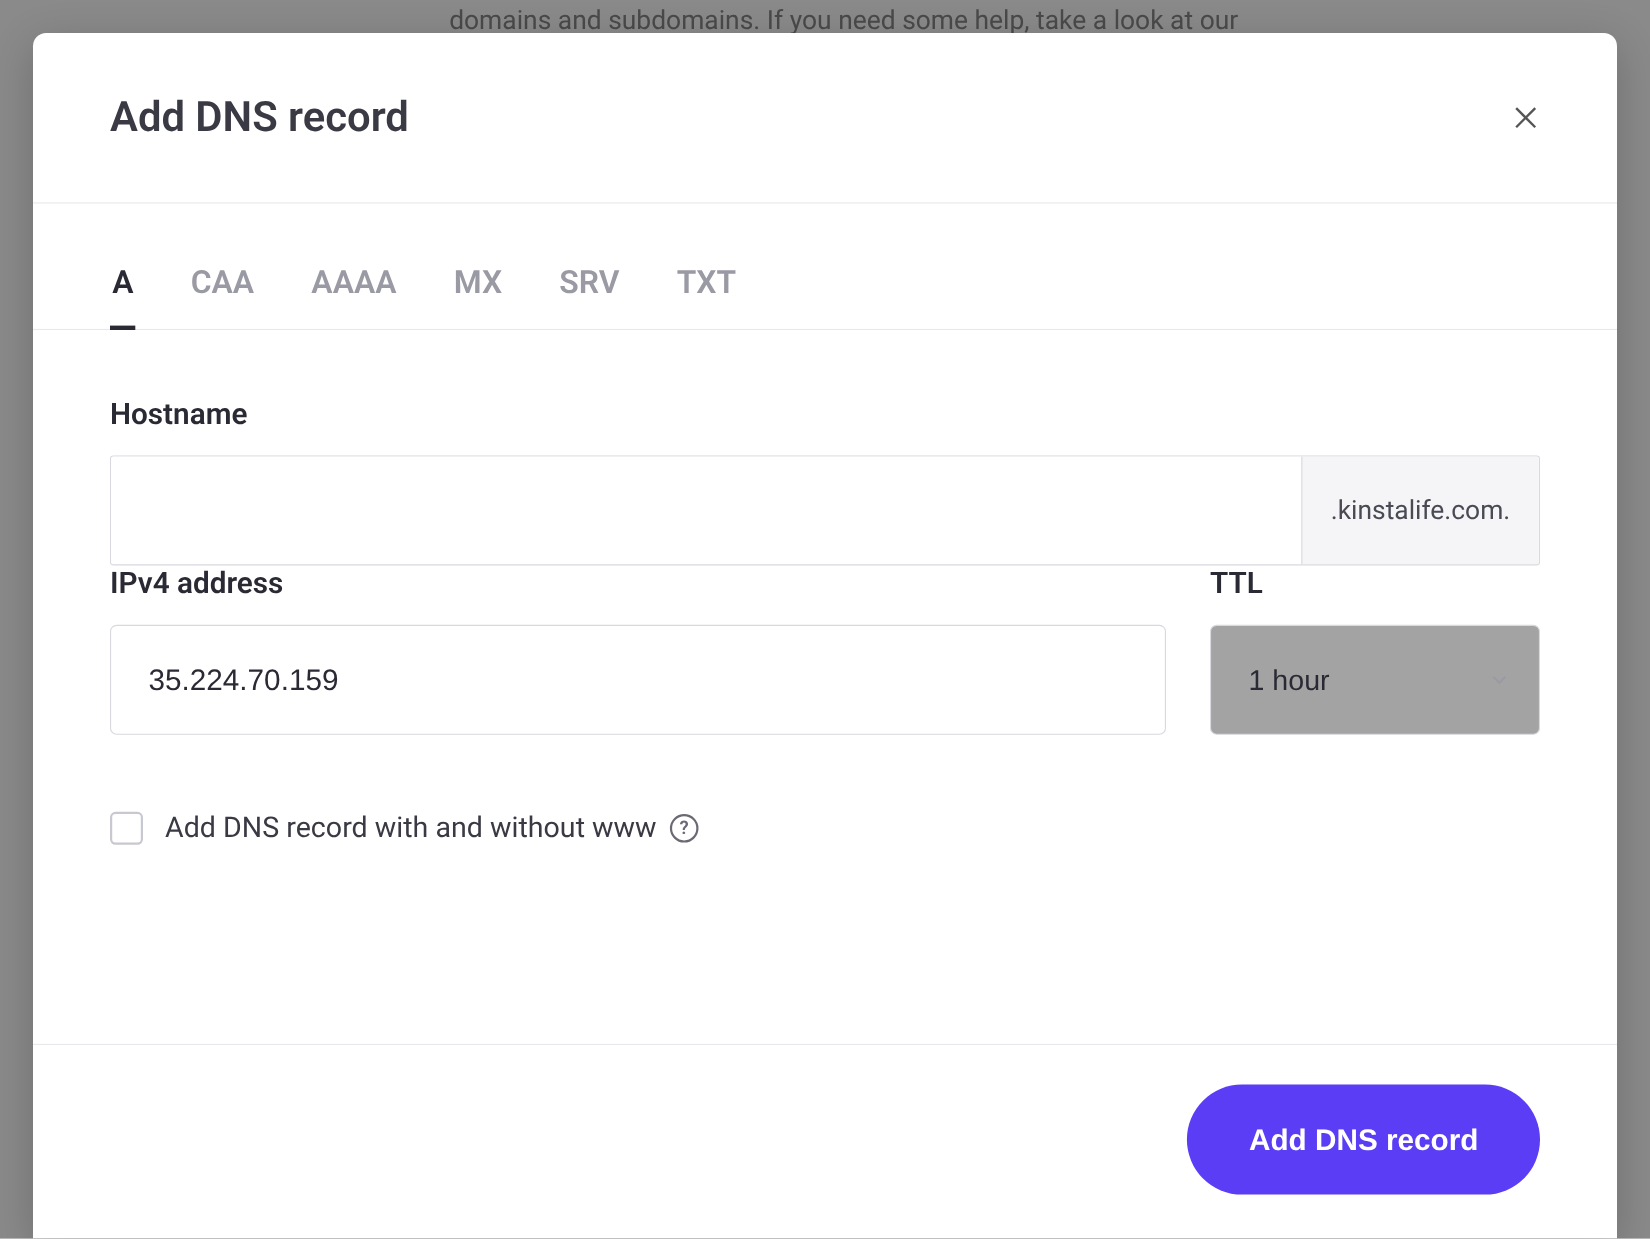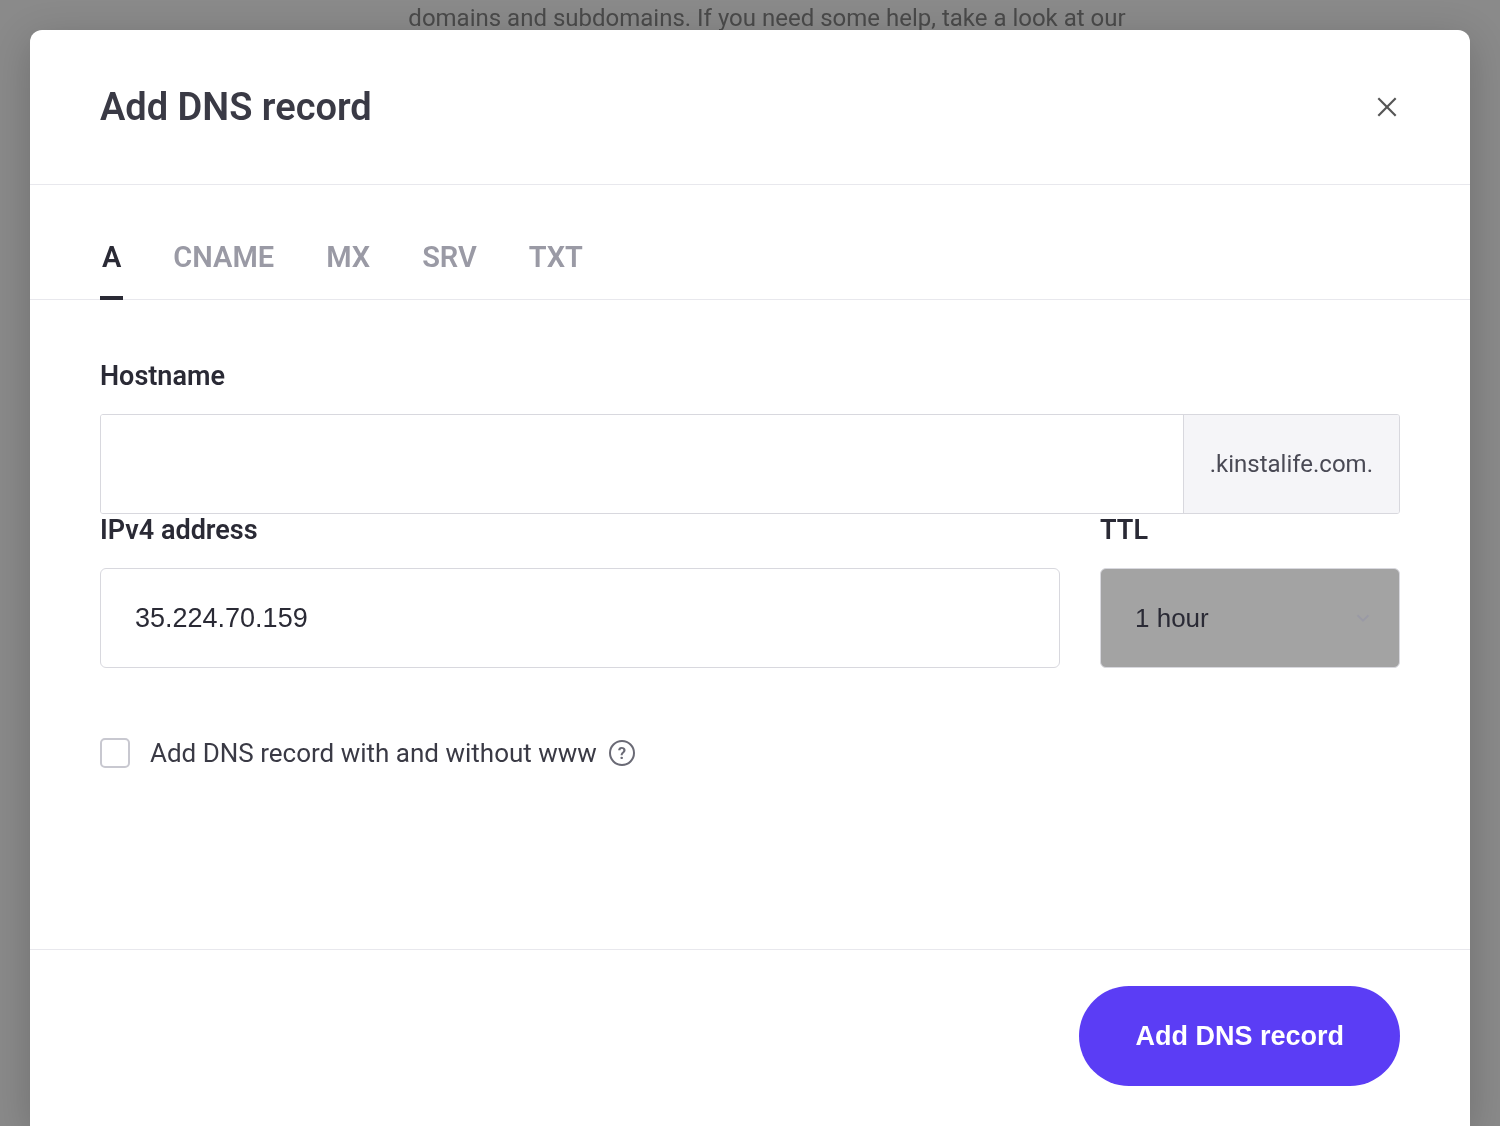--- a/index.html
+++ b/index.html
@@ -239,21 +239,22 @@
     <h1 class="modal-title">Add DNS record</h1>
     <svg class="close-icon" viewBox="0 0 24 24" fill="none" stroke="currentColor">
       <line x1="4" y1="4" x2="20" y2="20"></line>
       <line x1="20" y1="4" x2="4" y2="20"></line>
     </svg>
   </div>
 
   <div class="modal-body">
     <div class="tabs">
       <div class="tab active">A</div>
-      <div class="tab">CNAME</div>
+      <div class="tab">CAA</div>
+      <div class="tab">AAAA</div>
       <div class="tab">MX</div>
       <div class="tab">SRV</div>
       <div class="tab">TXT</div>
     </div>
 
     <div class="form-section">
       <label class="field-label">Hostname</label>
       <div class="hostname-group">
         <input type="text" class="hostname-input" value="" style="">
         <div class="hostname-suffix">.kinstalife.com.</div>

